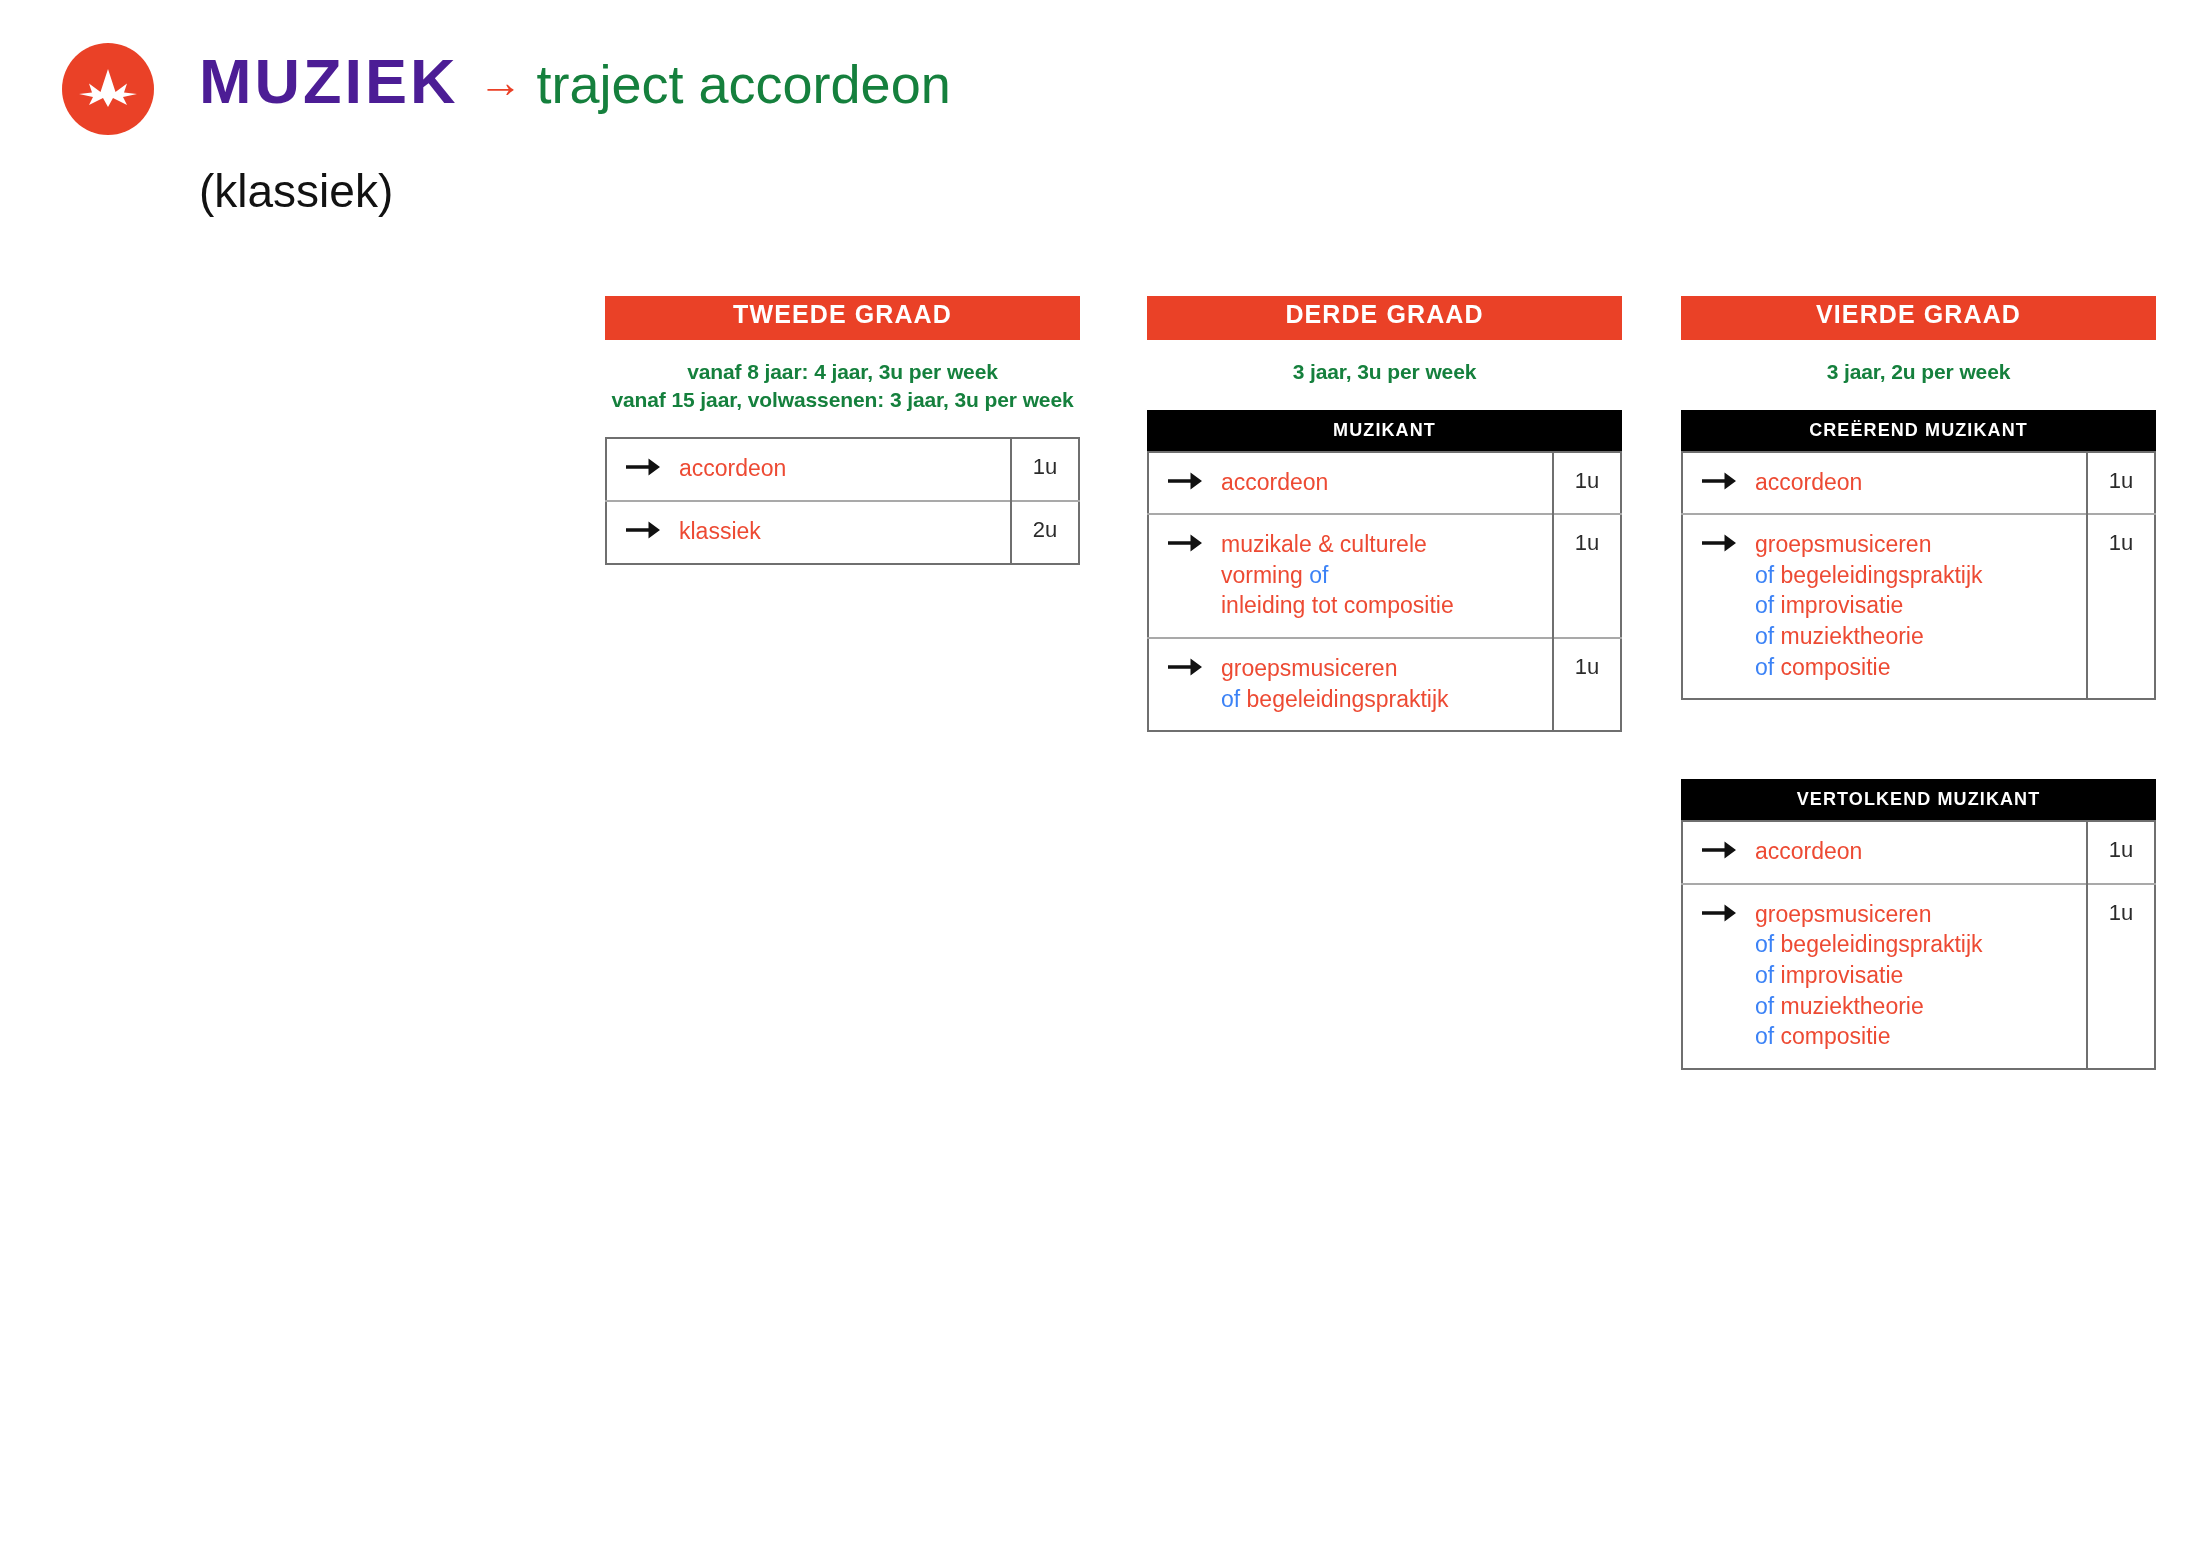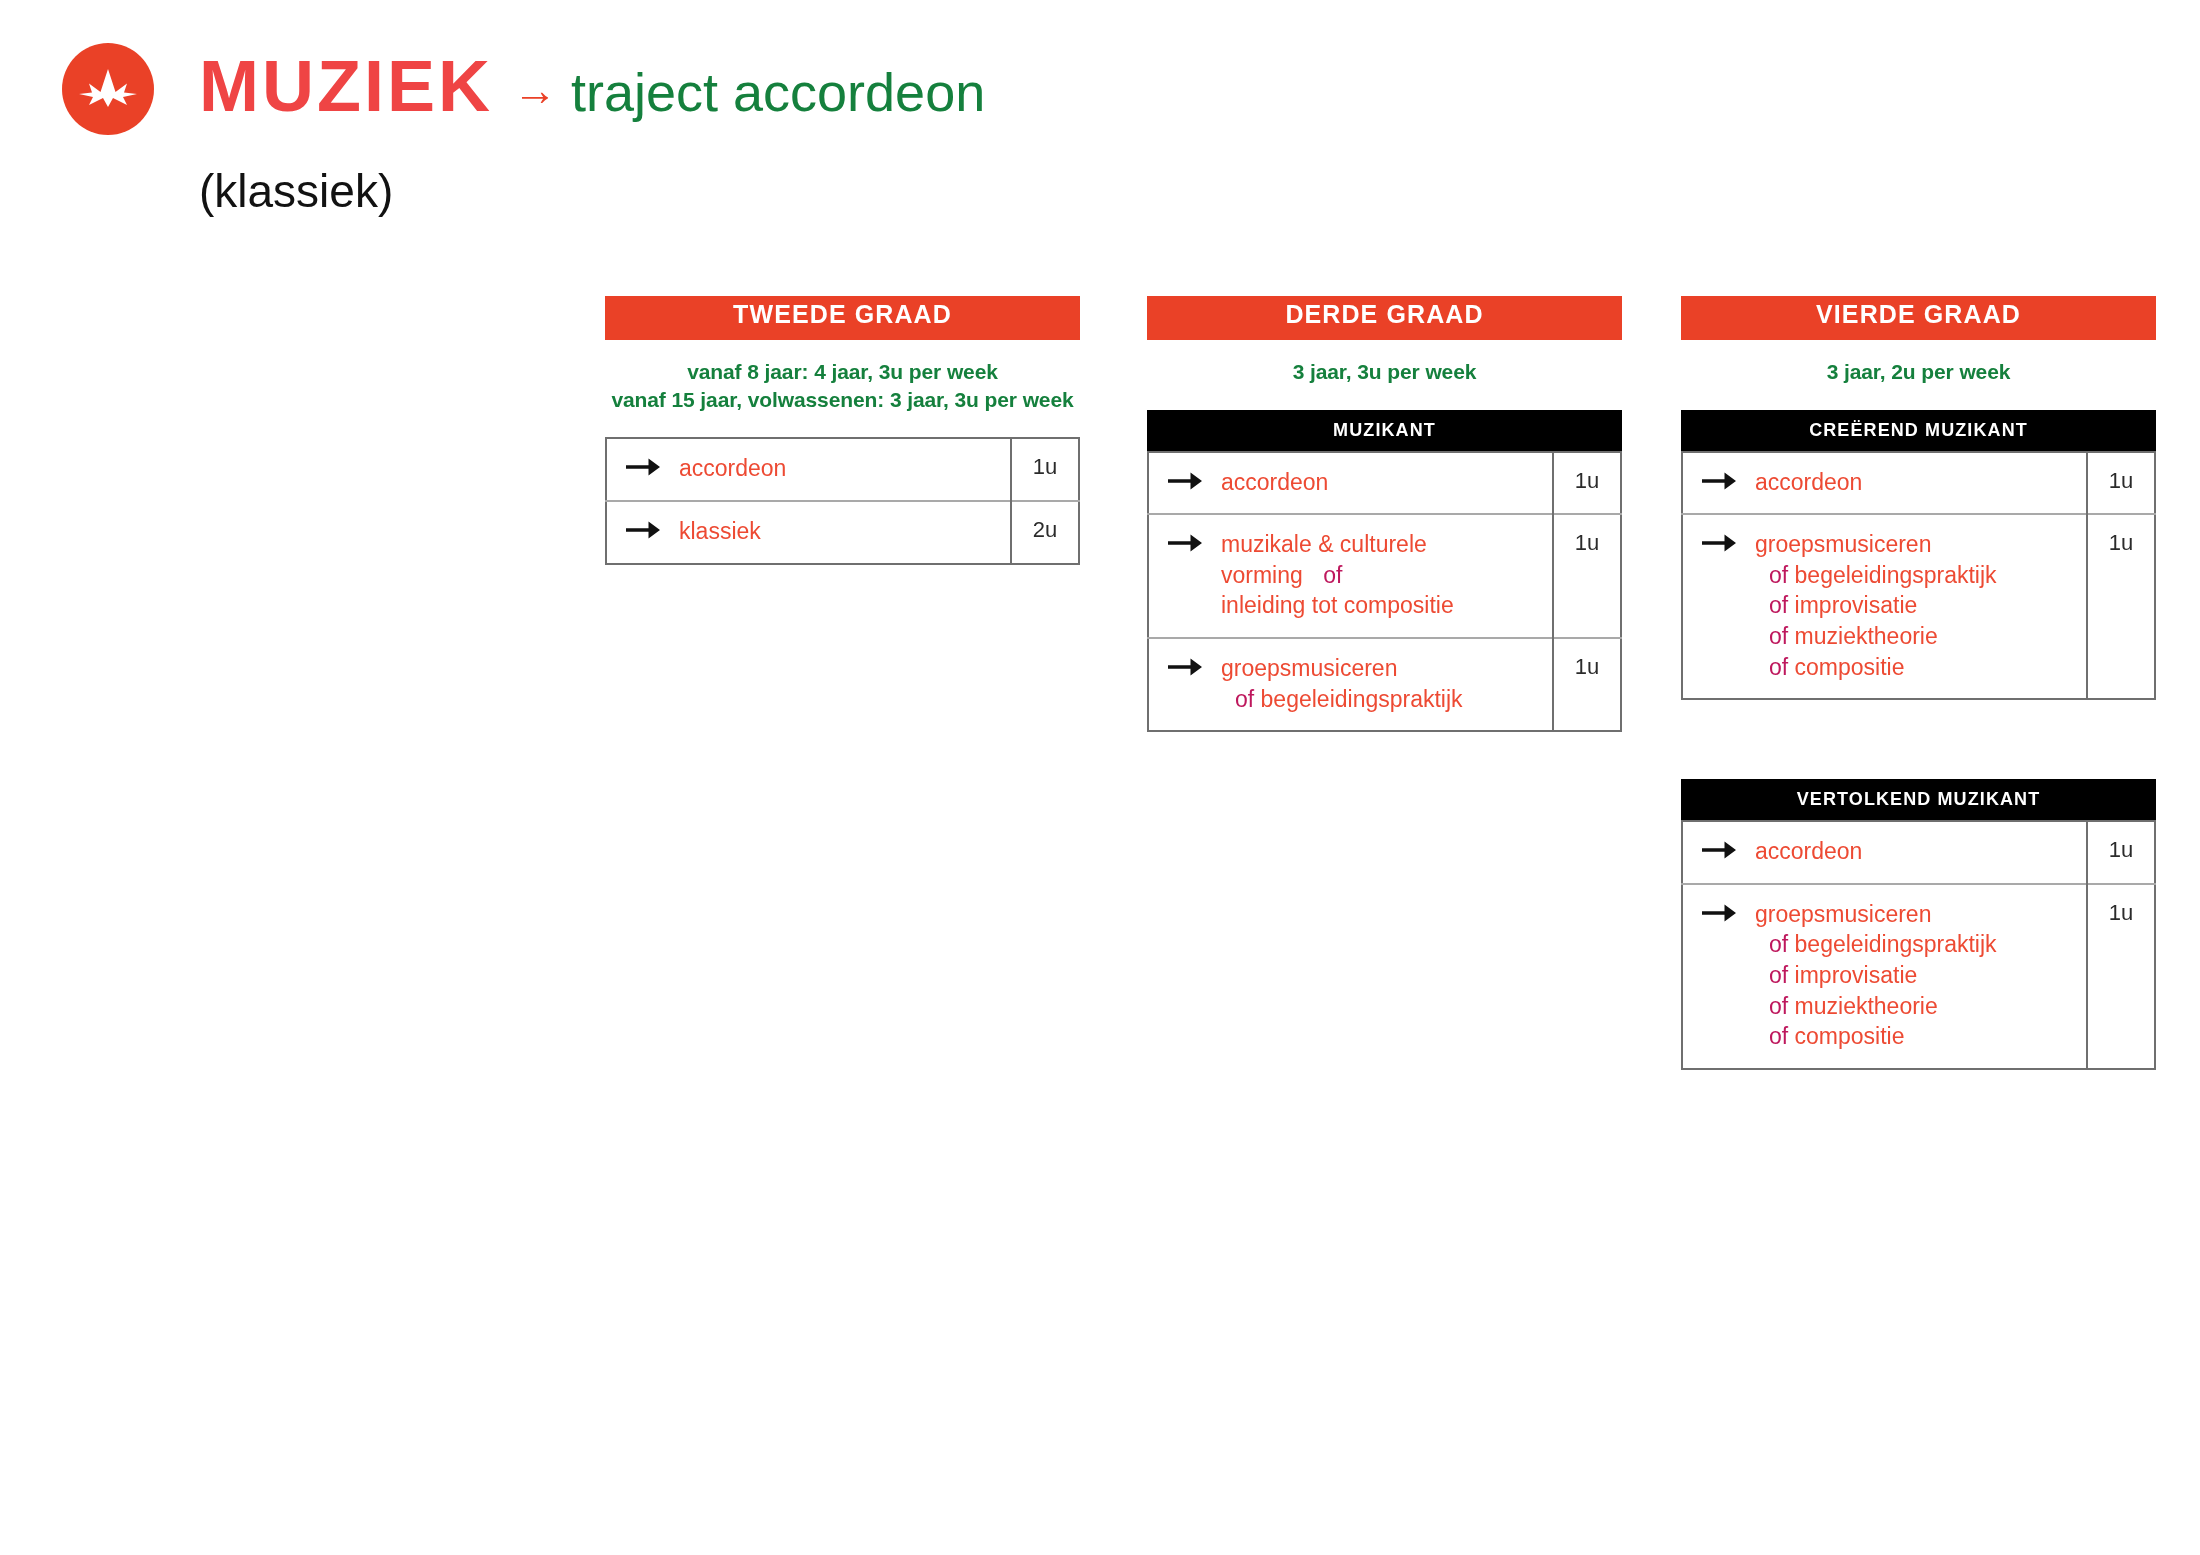--- a/index.html
+++ b/index.html
@@ -40,24 +40,24 @@
 
   .title-row {
     position: absolute;
     left: 199px;
     top: 50px;
     display: flex;
     align-items: baseline;
     white-space: nowrap;
   }
   .title-main {
-    font-size: 72px;
+    font-size: 63px;
     font-weight: 700;
     letter-spacing: 3px;
-    color: #ef4444;
+    color: #4c1d95;
     line-height: 1;
   }
   .title-arrow {
     color: #EA4127;
     font-size: 44px;
     margin: 0 14px 0 20px;
     line-height: 1;
     font-weight: 400;
     position: relative;
     top: -6px;
@@ -156,21 +156,21 @@
     position: relative;
   }
   .cell-label {
     padding: 14px 10px 16px 0 !important;
     font-size: 23px;
     line-height: 1.33;
     color: #000000;
     font-weight: 500;
   }
   .cell-label .red { color: #ED4A33; }
-  .cell-label .blk { color: #be185d; padding-left: 14px; }
+  .cell-label .blk { color: #3b82f6; }
   .cell-hours {
     width: 66px;
     border-left: 2px solid #6f6f6f;
     text-align: center;
     font-size: 22px;
     color: #2b2b2b;
     font-weight: 500;
     padding-top: 15px !important;
   }
   .hours-inner { display: block; }

